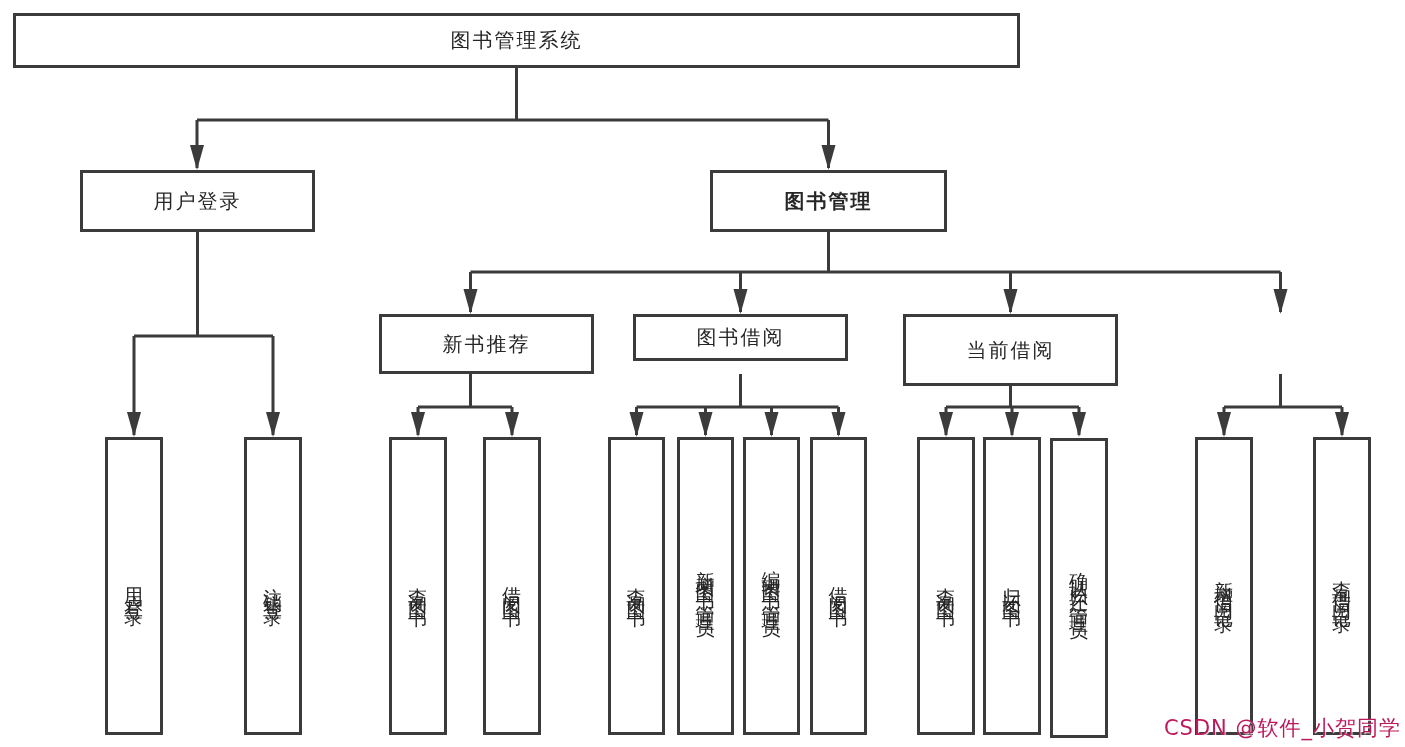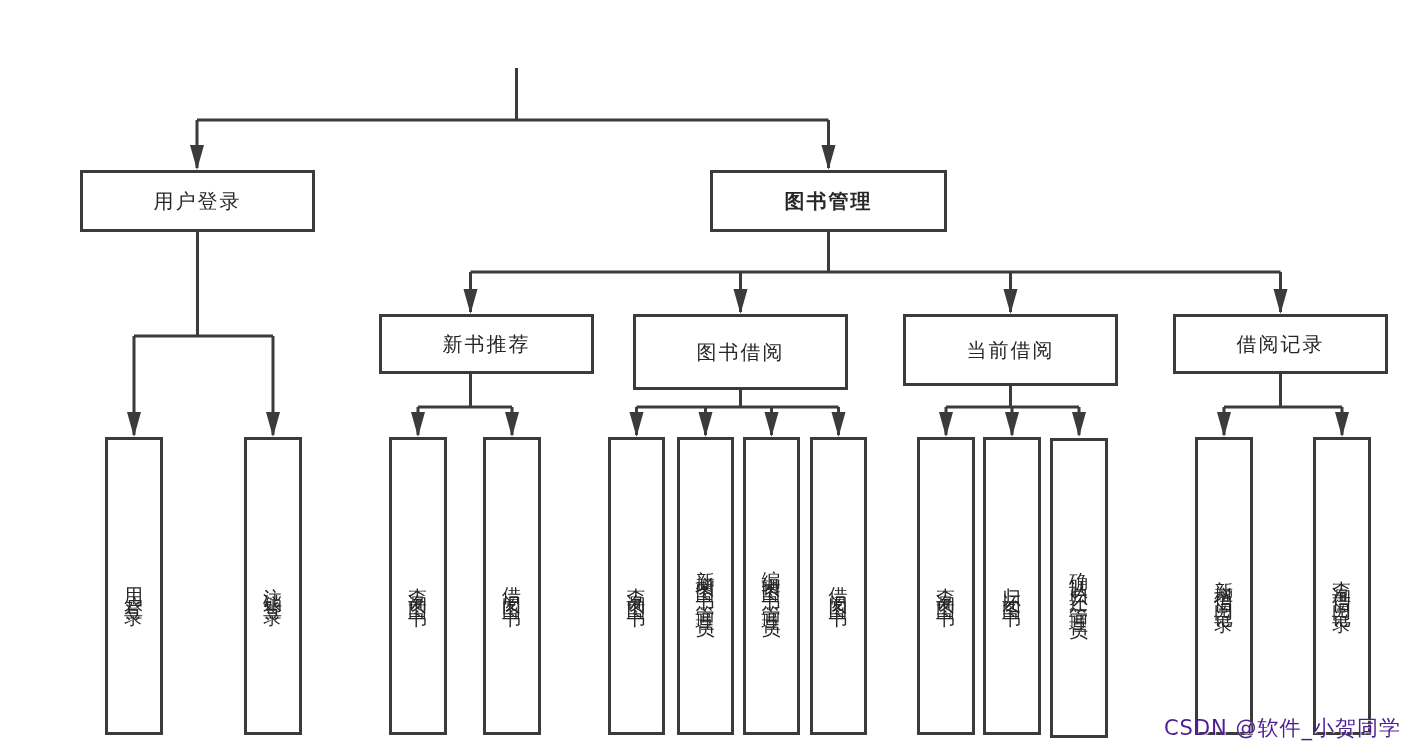--- a/index.html
+++ b/index.html
@@ -38,21 +38,21 @@
     font-size: 19px;
     line-height: 1;
     letter-spacing: 7px;
   }
   .watermark {
     position: absolute;
     right: 4px;
     bottom: 5px;
     font-size: 21px;
     letter-spacing: 1px;
-    color: #4c1d95;
+    color: #be185d;
     text-shadow: 1px 1px 1px rgba(255,255,255,0.9);
     z-index: 5;
     white-space: nowrap;
   }
 </style>
 </head>
 <body>
 
 <div class="stage">
 
@@ -84,39 +84,39 @@
       <use href="#ah" x="771.5" y="437"></use>
       <use href="#ah" x="838.5" y="437"></use>
       <use href="#ah" x="946" y="437"></use>
       <use href="#ah" x="1012" y="437"></use>
       <use href="#ah" x="1079" y="437"></use>
       <use href="#ah" x="1224" y="437"></use>
       <use href="#ah" x="1342" y="437"></use>
     </g>
   </svg>
 
+  <div class="node h-node" style="left:13px; top:13px; width:1007px; height:55px;">
+    <span class="lbl">图书管理系统</span>
+  </div>
 
   <div class="node h-node" style="left:80px; top:170px; width:235px; height:62px;">
     <span class="lbl">用户登录</span>
   </div>
   <div class="node h-node" style="left:710px; top:170px; width:237px; height:62px;font-weight:bold;">
     <span class="lbl">图书管理</span>
   </div>
 
   <div class="node h-node" style="left:379px; top:314px; width:215px; height:60px;">
     <span class="lbl">新书推荐</span>
   </div>
-  <div class="node h-node" style="left:633px; top:314px; width:215px; height:76px;">
+  <div class="node h-node" style="left:633px; top:314px; width:215px; height:47px;">
     <span class="lbl">图书借阅</span>
   </div>
   <div class="node h-node" style="left:903px; top:314px; width:215px; height:72px;">
     <span class="lbl">当前借阅</span>
-  </div>
-  <div class="node h-node" style="left:1173px; top:314px; width:215px; height:60px;">
-    <span class="lbl">借阅记录</span>
   </div>
 
   <div class="node leaf-node" style="left:105px; top:437px; width:58px; height:298px;">
     <span class="lbl">用户登录</span>
   </div>
   <div class="node leaf-node" style="left:244px; top:437px; width:58px; height:298px;">
     <span class="lbl">注销登录</span>
   </div>
 
   <div class="node leaf-node" style="left:389px; top:437px; width:58px; height:298px;">

